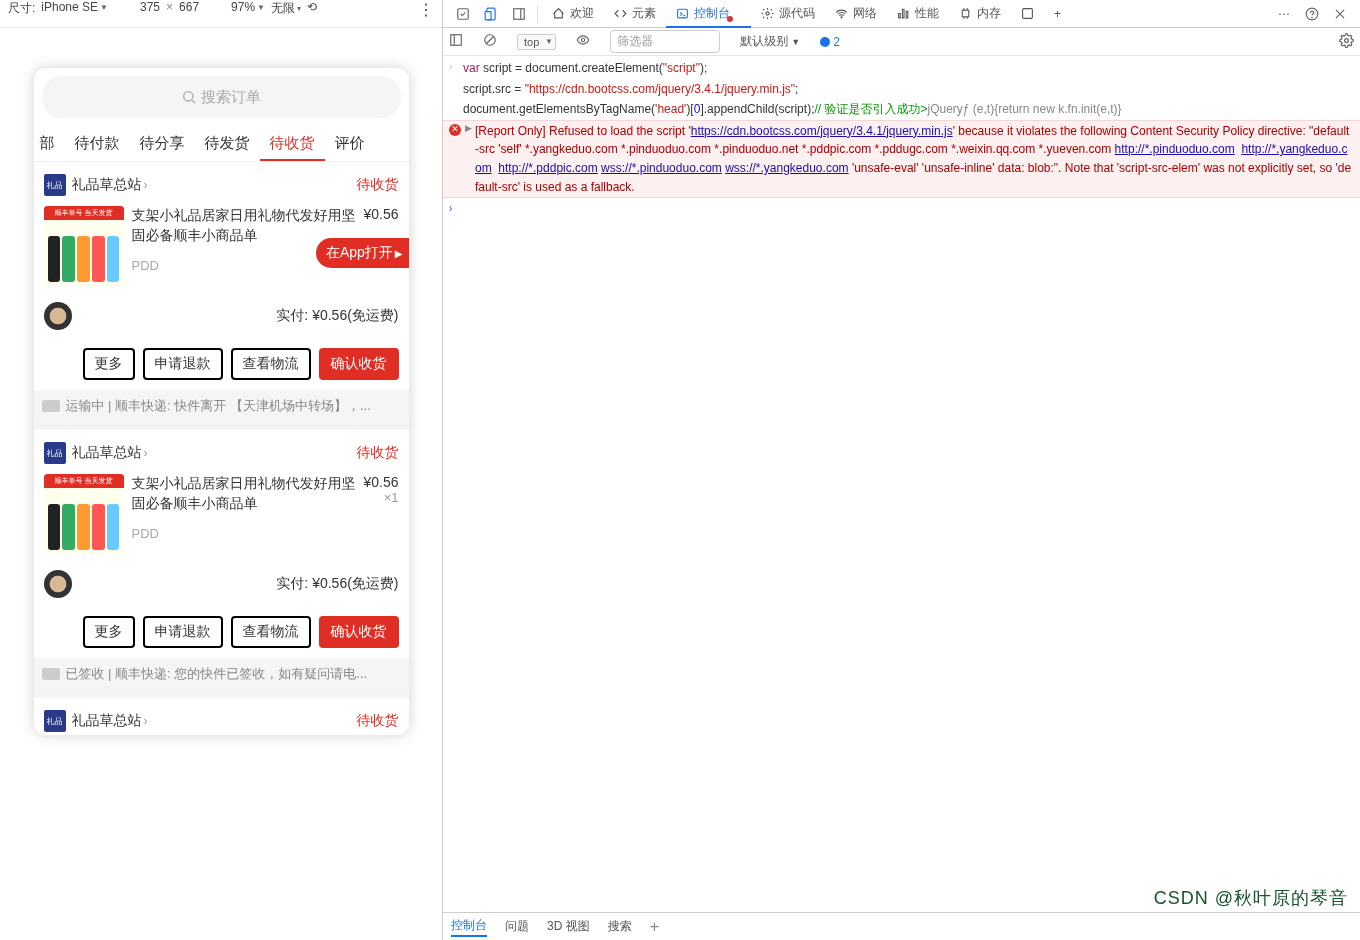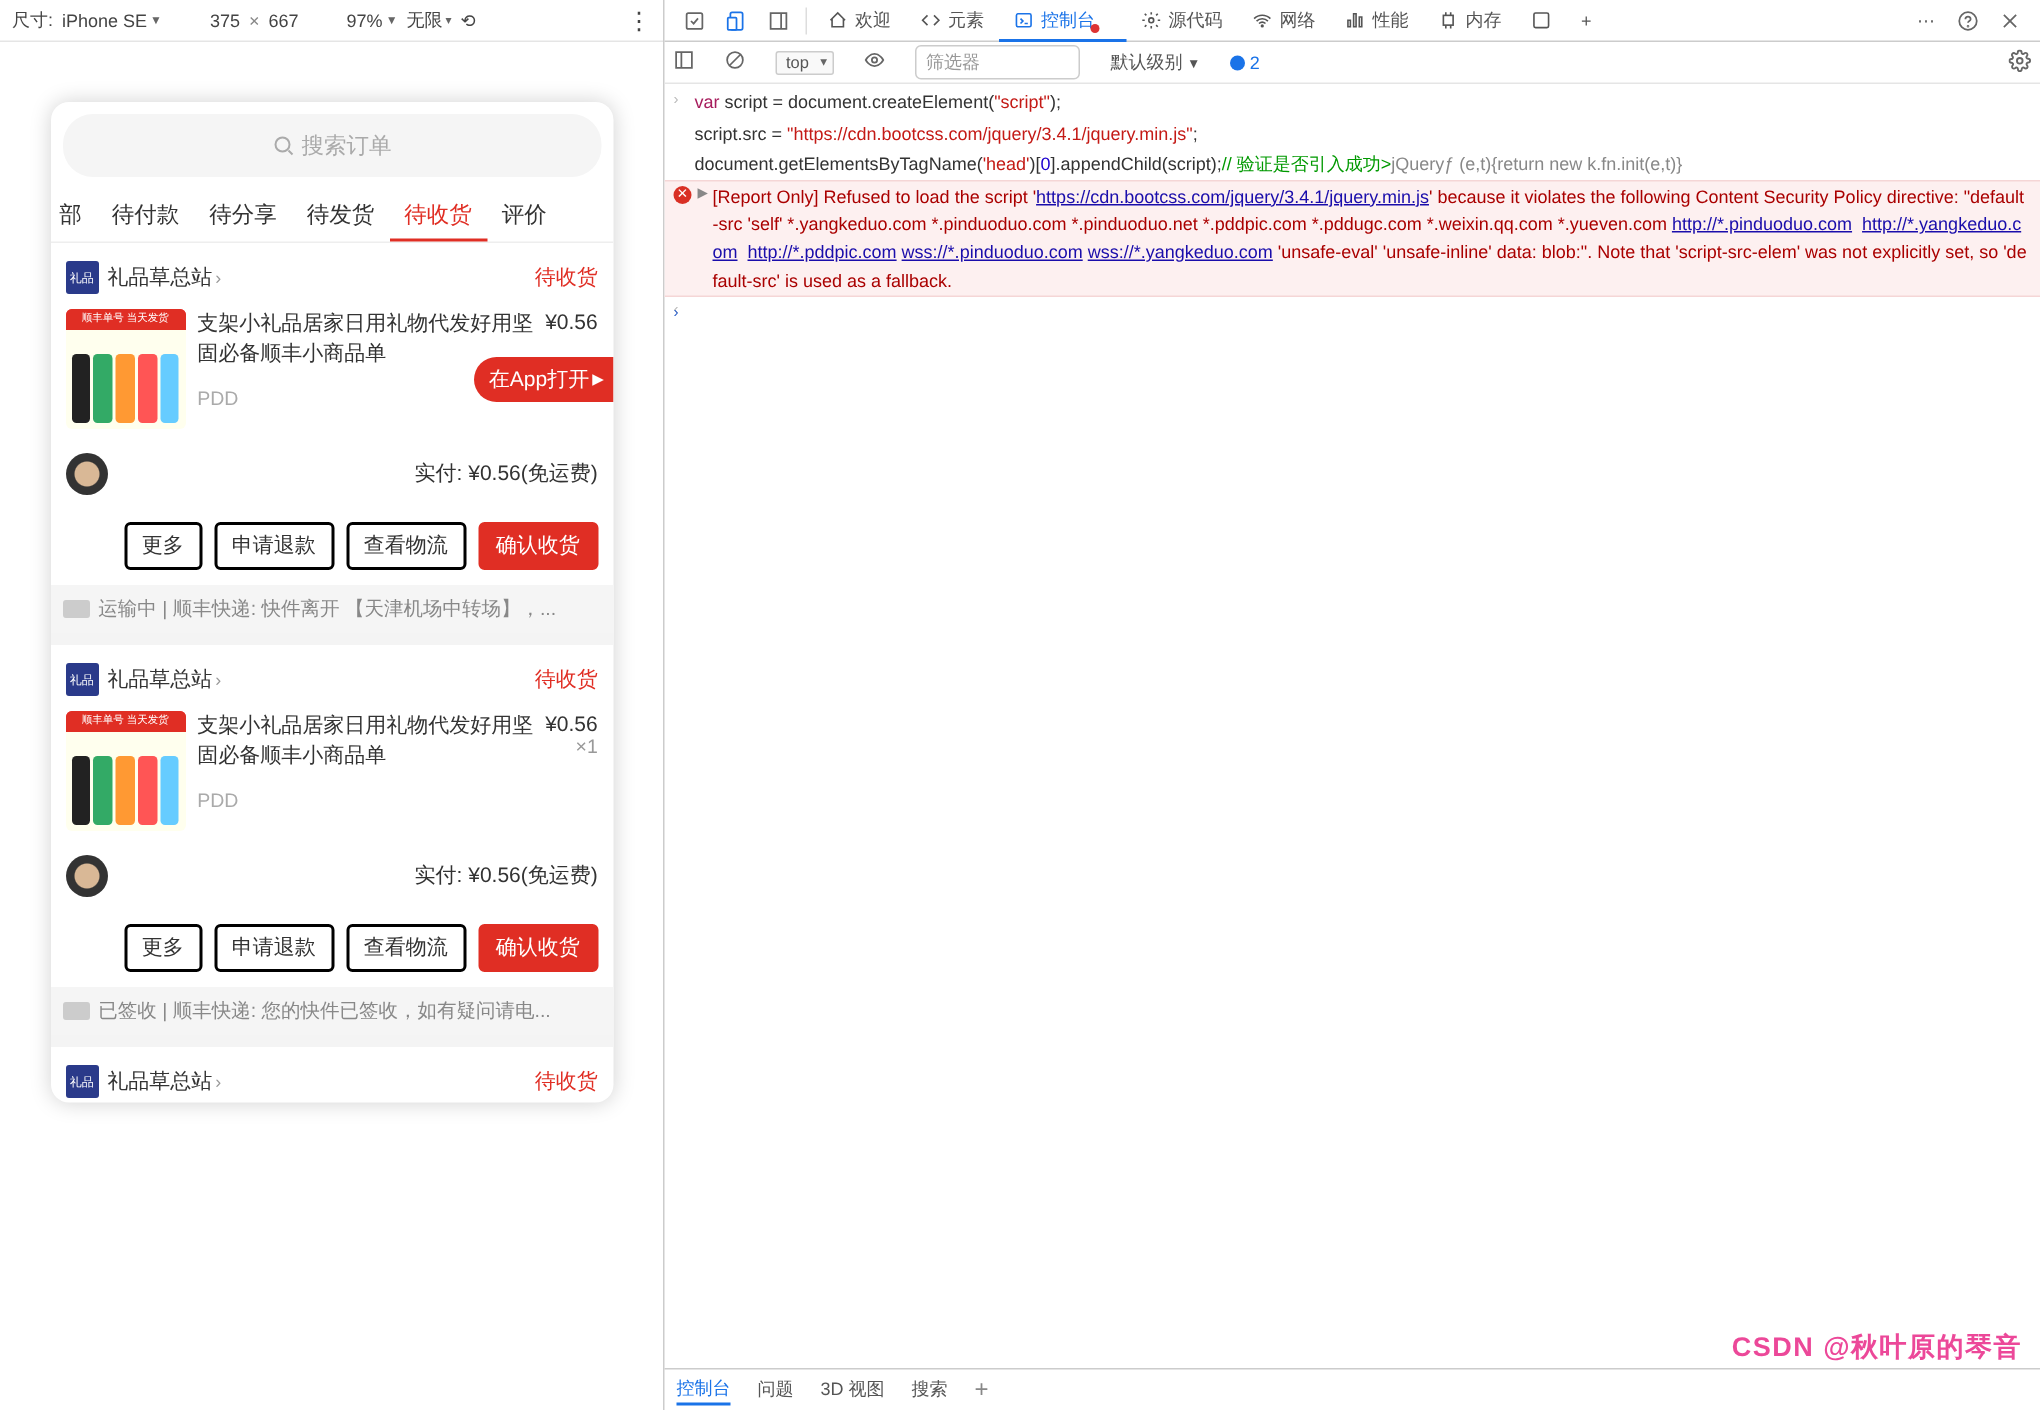--- a/index.html
+++ b/index.html
@@ -1,21 +1,21 @@
 <!DOCTYPE html>
 <html><head>
 <meta charset="utf-8">
 <style>
 *{box-sizing:border-box;margin:0;padding:0;font-family:-apple-system,"Segoe UI",Arial,sans-serif}
 body{width:1360px;height:940px;background:#fff;overflow:hidden;font-size:13px;color:#333}
 .root{display:flex;height:100%}
 
 
 .left{width:443px;border-right:1px solid #ccc;display:flex;flex-direction:column;background:#fff}
-.dev-toolbar{height:28px;border-bottom:1px solid #e5e5e5;display:flex;align-items:center;padding:0 8px;gap:6px;color:#444;font-size:12px}
+.dev-toolbar{height:28px;border-bottom:1px solid #e5e5e5;display:flex;align-items:flex-start;padding:0 8px;gap:6px;color:#444;font-size:12px}
 .dev-toolbar .dim-sep{color:#888}
 .dev-toolbar .spacer{flex:1}
 .dev-toolbar .tri{font-size:8px;color:#666;margin-left:2px}
 .dev-toolbar .tb-item{display:flex;align-items:center}
 .dev-toolbar .kebab{font-size:16px;letter-spacing:0}
 .dev-viewport{flex:1;background:#fff;display:flex;justify-content:center;padding-top:40px}
 .device{width:375px;height:667px;background:#fff;border-radius:12px;box-shadow:0 0 14px rgba(0,0,0,.18);overflow:hidden;display:flex;flex-direction:column;position:relative}
 
 
 .searchbar{height:42px;background:#f5f5f5;border-radius:20px;margin:8px;display:flex;align-items:center;justify-content:center;color:#aaa;font-size:15px}
@@ -85,21 +85,21 @@
 .code{white-space:pre-wrap;word-break:break-all}
 .kw{color:#a71d5d}.str{color:#c41a16}.num{color:#1c00cf}.ret{color:#888}
 .lnk{color:#1a0dab;text-decoration:underline}
 .row.tag{color:#888}
 .row.tag .tname{color:#881280}.row.tag .attr{color:#994500}.row.tag .aval{color:#1a1aa6}
 
 .dt-foot{height:28px;border-top:1px solid #ccc;display:flex;align-items:center;padding:0 8px;gap:18px;font-size:12px;color:#555}
 .dt-foot .ftab.active{color:#1a73e8;border-bottom:2px solid #1a73e8;padding-bottom:1px}
 .dt-foot .plus{color:#888;font-size:16px}
 
-.watermark{position:fixed;right:12px;bottom:30px;color:#ec4899;font-size:18px;letter-spacing:1px;font-weight:700}
+.watermark{position:fixed;right:12px;bottom:30px;color:#14532d;font-size:18px;letter-spacing:1px;font-weight:400}
 </style>
 </head>
 <body>
 
 <div class="root">
 
   <div class="left">
     <div class="dev-toolbar">
       <span class="tb-item">尺寸:</span>
       <span class="tb-item">

